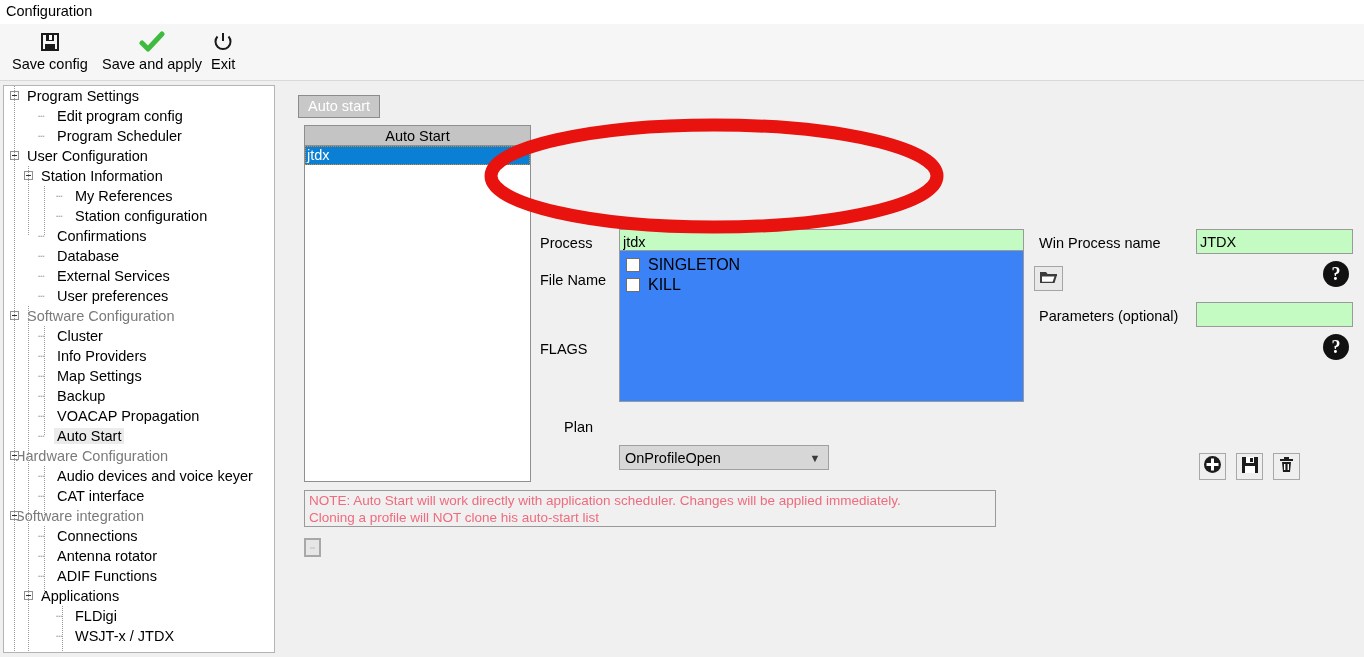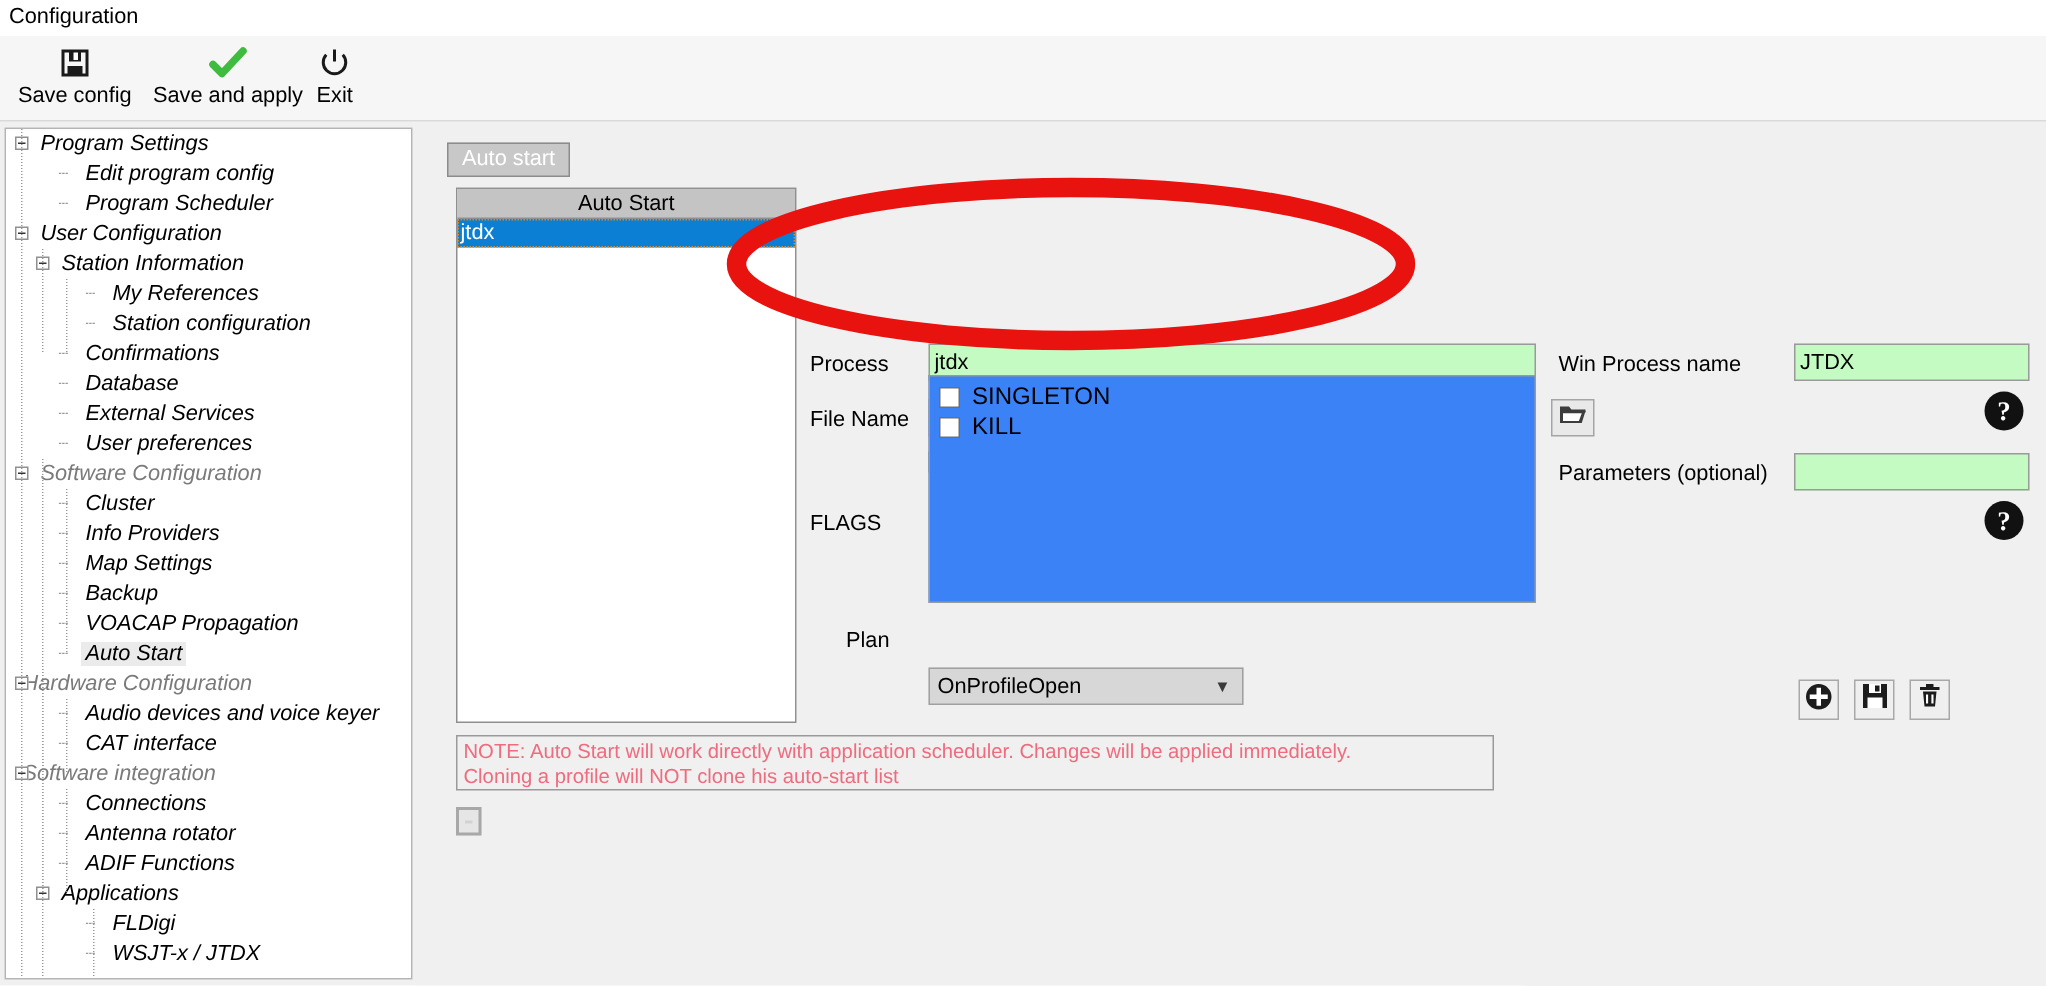--- a/index.html
+++ b/index.html
@@ -35,21 +35,20 @@
   }
   .tb-ico { height: 24px; display:flex; align-items:center; justify-content:center; }
   .tb-label { font-size: 14.5px; color: #000; margin-top: 2px; white-space: nowrap; }
 
   
   .tree {
     position: absolute; left: 3px; top: 85px;
     width: 272px; height: 568px;
     background: #ffffff; border: 1px solid #b4b4b4;
     overflow: hidden;
-    font-style: italic;
   }
   .node { position: relative; height: 20px; line-height: 20px; font-size: 14.5px; white-space: nowrap; cursor: default; }
   .node .lbl { color: #000; padding: 0 3px; }
   .node.dim .lbl { color: #7a7a7a; }
   .node.sel .lbl { background: #ebebeb; }
   .expander {
     position: absolute; width: 9px; height: 9px; top: 5px;
     border: 1px solid #909090; background: #fdfdfd;
   }
   .expander::before {

